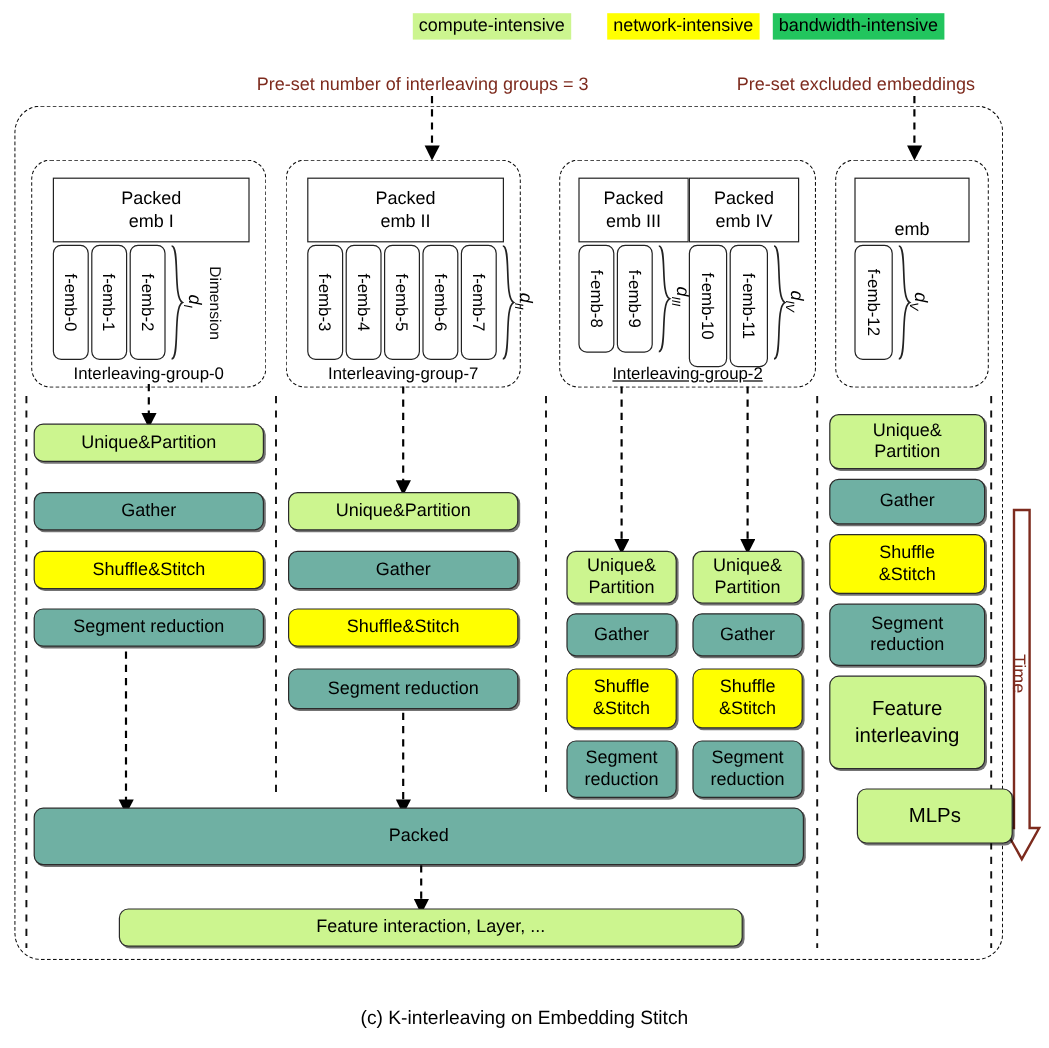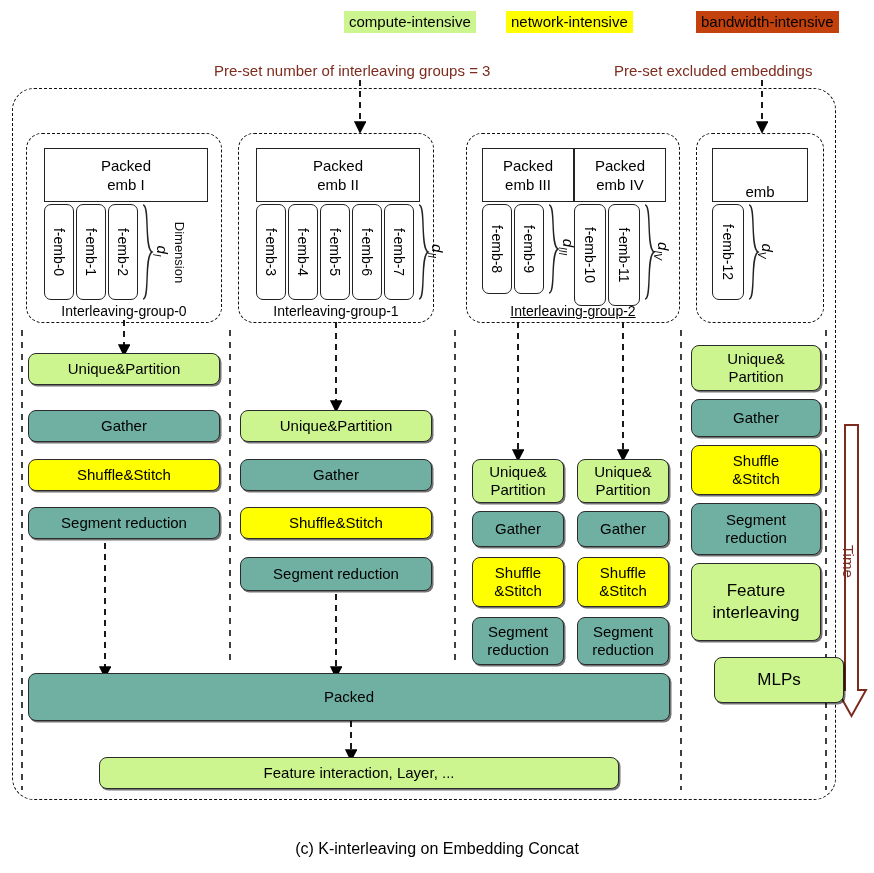--- a/index.html
+++ b/index.html
@@ -75,21 +75,21 @@
 </style>
 </head>
 <body>
 
 <div class="abs legend-item" style="left: 344px; top: 11px; background: rgb(204, 245, 143);">
   <span>compute-intensive</span>
 </div>
 <div class="abs legend-item" style="left: 506px; top: 11px; background: rgb(255, 255, 0);">
   <span>network-intensive</span>
 </div>
-<div class="abs legend-item" style="left: 696px; top: 11px; background: #c2410c;">
+<div class="abs legend-item" style="left: 644px; top: 11px; background: #22c55e;">
   <span>bandwidth-intensive</span>
 </div>
 
 <div class="abs preset-label" style="left:214px;top:62px;">Pre-set number of interleaving groups = 3</div>
 <div class="abs preset-label" style="left:614px;top:62px;">Pre-set excluded embeddings</div>
 
 <div class="abs dashed-box" style="left:12px;top:88px;width:824px;height:712px;"></div>
 
 <svg class="abs" style="left:0;top:0;width:874px;height:873px;pointer-events:none;">
   <defs>
@@ -170,21 +170,21 @@
   </div>
 <div class="abs femb" style="left:384px;top:204px;width:30px;height:96px;">
     <span>f-emb-7</span>
   </div>
 <svg class="abs" style="left:416px;top:204px;width:16px;height:96px;">
   <path d="M3,1 C10,1 4,44 12,48 C4,52 10,95 3,95" fill="none" stroke="#222" stroke-width="1.4"></path>
 </svg>
 <div class="abs" style="left:424px;top:240px;width:24px;height:22px;display:flex;align-items:center;justify-content:center;">
   <div class="dlabel"><span>d</span><sub>II</sub></div>
 </div>
-<div class="abs group-caption" style="left:238px;top:303px;width:196px;">Interleaving-group-1</div>
+<div class="abs group-caption" style="left:238px;top:303px;width:196px;">Interleaving-group-7</div>
 
 <div class="abs dashed-group" style="left:466px;top:133px;width:214px;height:190px;"></div>
 <div class="abs solid-box" style="left:482px;top:148px;width:92px;height:54px;flex-direction:column;">
   <div>Packed</div>
   <div>emb III</div>
 </div>
 <div class="abs solid-box" style="left:574px;top:148px;width:92px;height:54px;flex-direction:column;">
   <div>Packed</div>
   <div>emb IV</div>
 </div>
@@ -290,13 +290,13 @@
   </div>
 
 <div class="abs op bandwidth" style="left:28px;top:673px;width:642px;height:48px;">
     <span>Packed</span>
   </div>
 
 <div class="abs op compute" style="left:99px;top:757px;width:520px;height:32px;">
     <span>Feature interaction, Layer, ...</span>
   </div>
 
-<div class="abs caption" style="left:0;top:840px;">(c) K-interleaving on Embedding Concat</div>
+<div class="abs caption" style="left:0;top:840px;">(c) K-interleaving on Embedding Stitch</div>
 
 </body></html>

